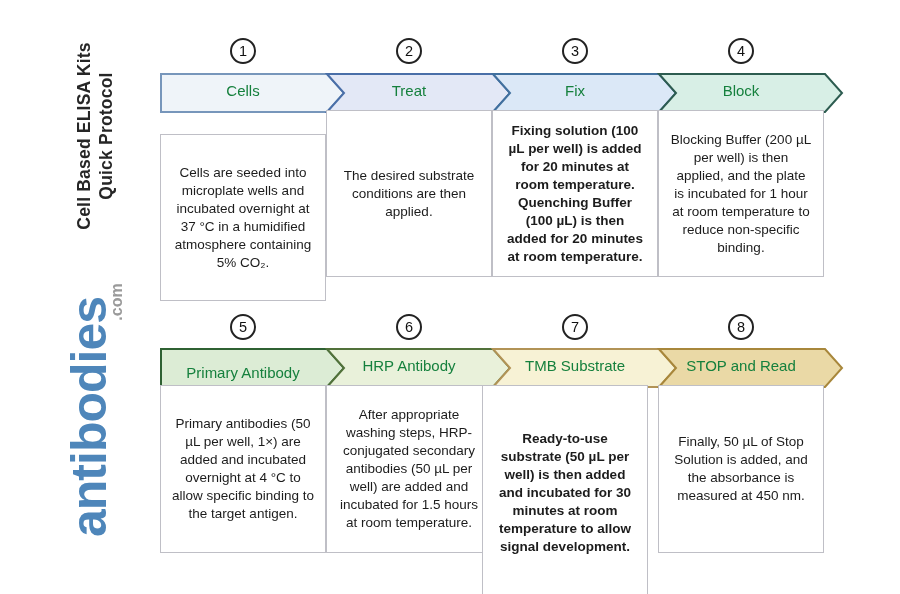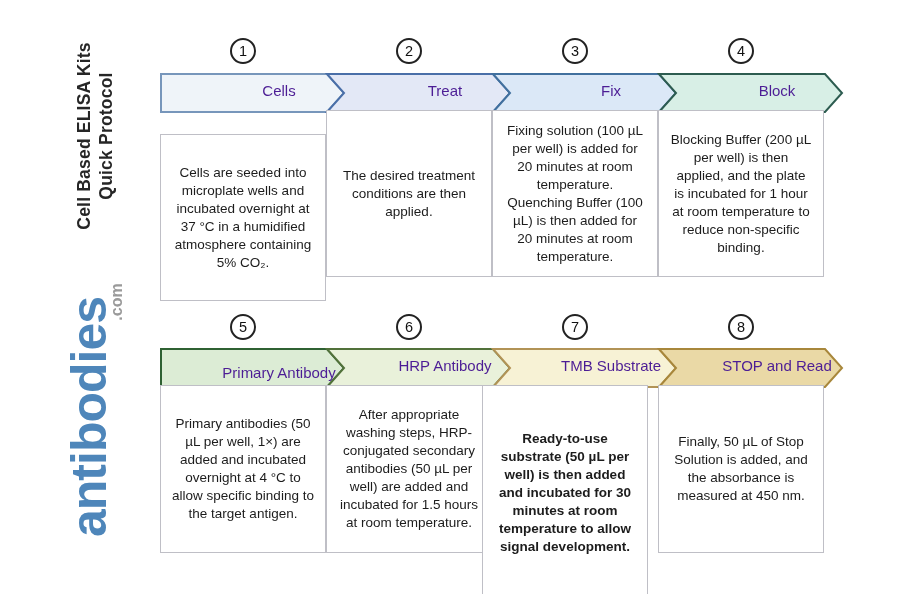--- a/index.html
+++ b/index.html
@@ -31,21 +31,21 @@
   .main { position:absolute; left:160px; top:0; width:700px; height:594px; }
   .step-row { position:absolute; left:0; width:700px; }
   .num-circle {
     position:absolute; width:26px; height:26px; box-sizing:border-box;
     border:2px solid #222; border-radius:50%; background:#fff;
     font-size:14.5px; line-height:22px; text-align:center; color:#111;
   }
   .band { position:absolute; left:0; }
   .arrow-label {
     position:absolute; width:166px; height:38px; line-height:38px;
-    text-align:center; font-size:15px; color:#4c1d95;padding-left:36px;
+    text-align:center; font-size:15px; color:#15803d;
   }
   .desc-box {
     position:absolute; width:166px; box-sizing:border-box;
     background:#fff; border:1px solid #bfbfc6;
     display:flex; align-items:center; justify-content:center;
     padding:10px 11px;
   }
   .desc-text {
     font-size:13.5px; line-height:18px; text-align:center; color:#1c1c1c;
   }
@@ -77,23 +77,23 @@
 
     <div class="arrow-label" style="left:0;   top:72px;">Cells</div>
     <div class="arrow-label" style="left:166px; top:72px;">Treat</div>
     <div class="arrow-label" style="left:332px; top:72px;">Fix</div>
     <div class="arrow-label" style="left:498px; top:72px;">Block</div>
 
     <div class="desc-box" style="left:0;   top:110px; height:167px;margin-top:24px;">
       <div class="desc-text">Cells are seeded into microplate wells and incubated overnight at 37 °C in a humidified atmosphere containing 5% CO₂.</div>
     </div>
     <div class="desc-box" style="left:166px; top:110px; height:167px;">
-      <div class="desc-text">The desired treatment conditions are then applied.</div>
+      <div class="desc-text">The desired substrate conditions are then applied.</div>
     </div>
-    <div class="desc-box" style="left:332px; top:110px; height:167px;">
+    <div class="desc-box" style="left:332px; top:110px; height:167px;font-weight:bold;">
       <div class="desc-text">Fixing solution (100 µL per well) is added for 20 minutes at room temperature. Quenching Buffer (100 µL) is then added for 20 minutes at room temperature.</div>
     </div>
     <div class="desc-box" style="left:498px; top:110px; height:167px;">
       <div class="desc-text">Blocking Buffer (200 µL per well) is then applied, and the plate is incubated for 1 hour at room temperature to reduce non-specific binding.</div>
     </div>
   </div>
 
   <div class="step-row" style="top:276px;">
     <div class="num-circle" style="left:70px; top:38px;">5</div>
     <div class="num-circle" style="left:236px; top:38px;">6</div>

